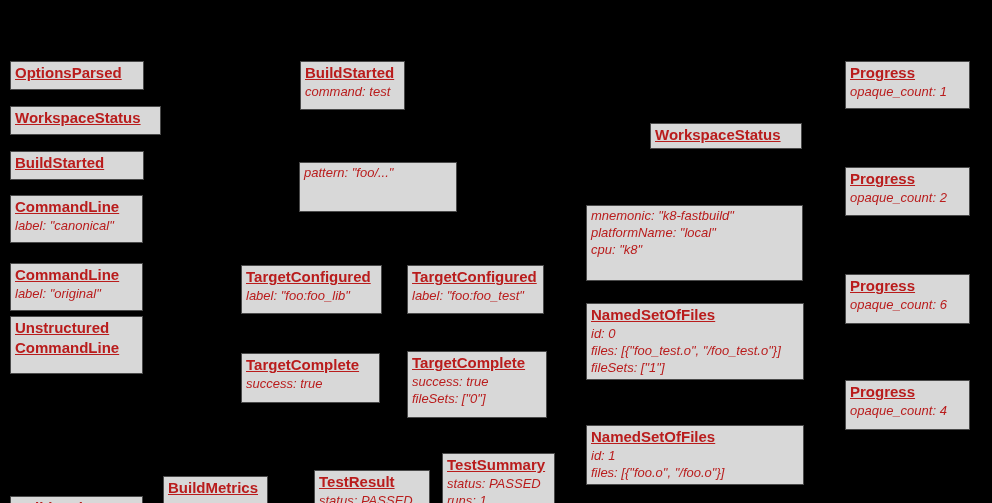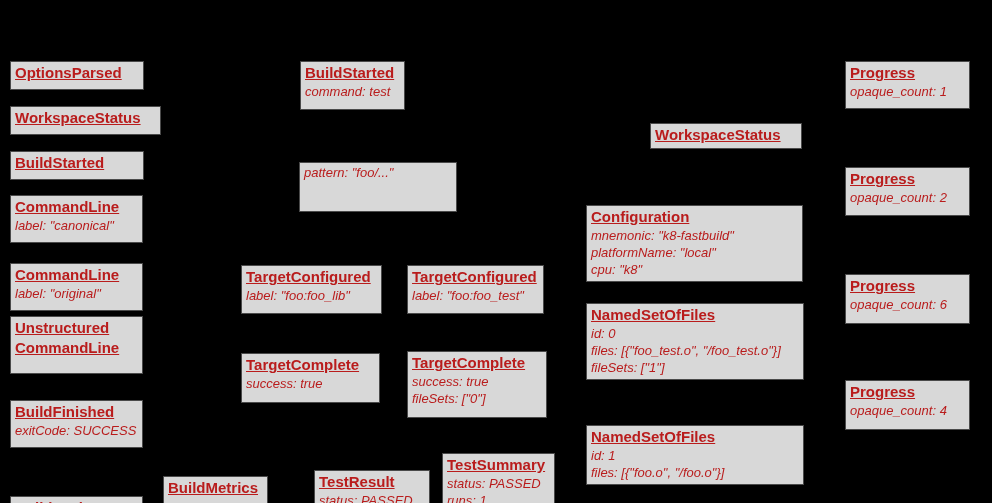--- a/index.html
+++ b/index.html
@@ -56,24 +56,20 @@
       <div class="node-field">label: "canonical"</div>
     </div>
     <div class="node" style="left: 10px; top: 215px; min-width: 133px; min-height: 48px;">
       <div class="node-title">CommandLine</div>
       <div class="node-field">label: "original"</div>
     </div>
     <div class="node" style="left: 10px; top: 268px; min-width: 133px; min-height: 58px;">
       <div class="node-title">Unstructured</div>
       <div class="node-title">CommandLine</div>
     </div>
-    <div class="node" style="left: 10px; top: 352px; min-width: 133px; min-height: 48px;">
-      <div class="node-title">BuildFinished</div>
-      <div class="node-field">exitCode: SUCCESS</div>
-    </div>
     <div class="node" style="left: 10px; top: 448px; min-width: 133px; min-height: 29px;">
       <div class="node-title">BuildToolLogs</div>
     </div>
     <div class="node" style="left: 163px; top: 428px; min-width: 105px; min-height: 29px;">
       <div class="node-title">BuildMetrics</div>
     </div>
     <div class="node" style="left: 300px; top: 13px; min-width: 105px; min-height: 49px;">
       <div class="node-title">BuildStarted</div>
       <div class="node-field">command: test</div>
     </div>
@@ -103,21 +99,20 @@
     </div>
     <div class="node" style="left: 442px; top: 405px; min-width: 113px; min-height: 60px;">
       <div class="node-title">TestSummary</div>
       <div class="node-field">status: PASSED</div>
       <div class="node-field">runs: 1</div>
     </div>
     <div class="node" style="left: 650px; top: 75px; min-width: 152px; min-height: 26px;">
       <div class="node-title">WorkspaceStatus</div>
     </div>
     <div class="node" style="left: 586px; top: 157px; min-width: 217px; min-height: 76px;">
-      <div class="node-title">Configuration</div>
       <div class="node-field">mnemonic: "k8-fastbuild"</div>
       <div class="node-field">platformName: "local"</div>
       <div class="node-field">cpu: "k8"</div>
     </div>
     <div class="node" style="left: 586px; top: 255px; min-width: 218px; min-height: 74px;">
       <div class="node-title">NamedSetOfFiles</div>
       <div class="node-field">id: 0</div>
       <div class="node-field">files: [{"foo_test.o", "/foo_test.o"}]</div>
       <div class="node-field">fileSets: ["1"]</div>
     </div>

